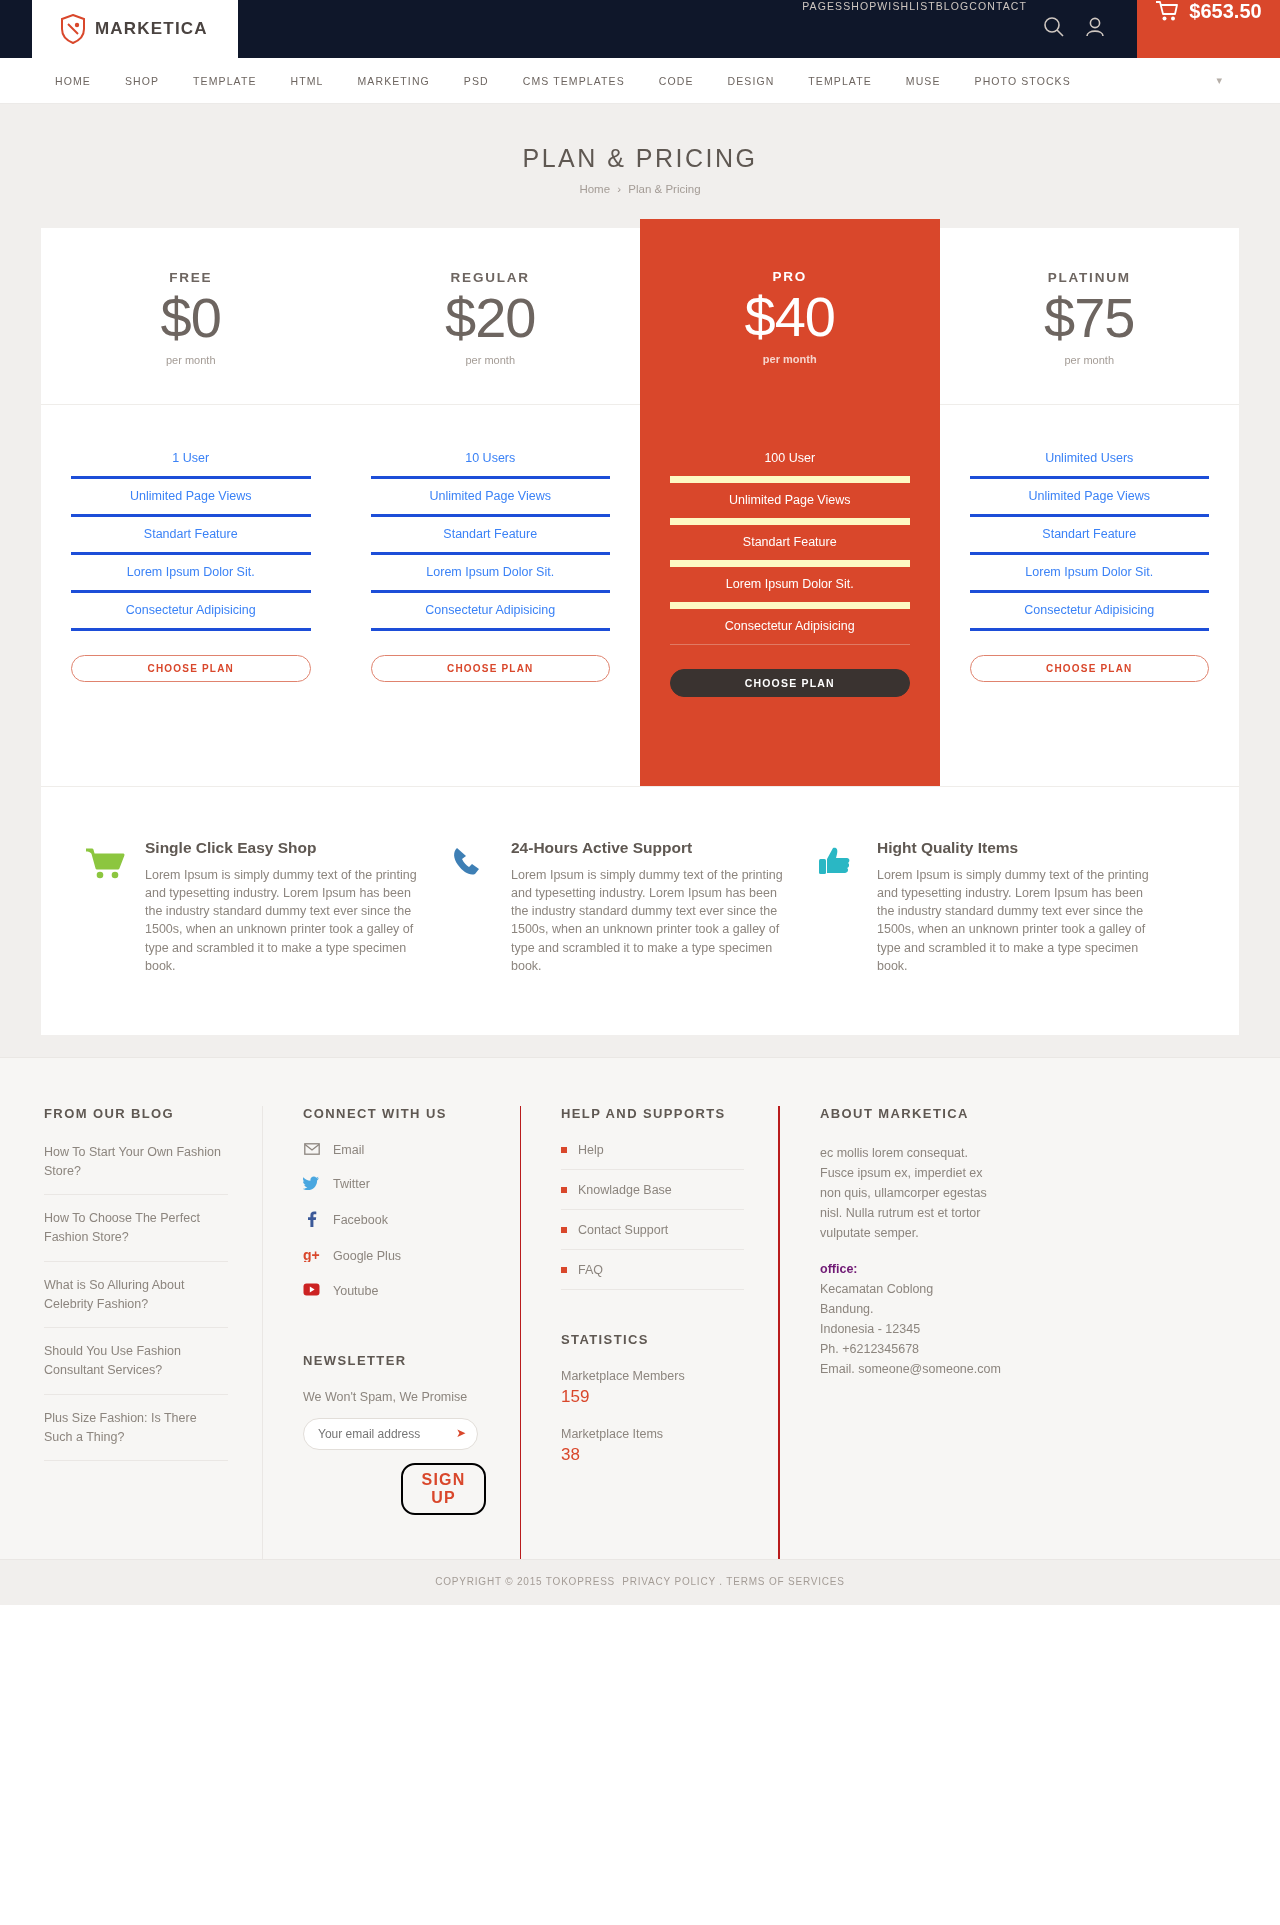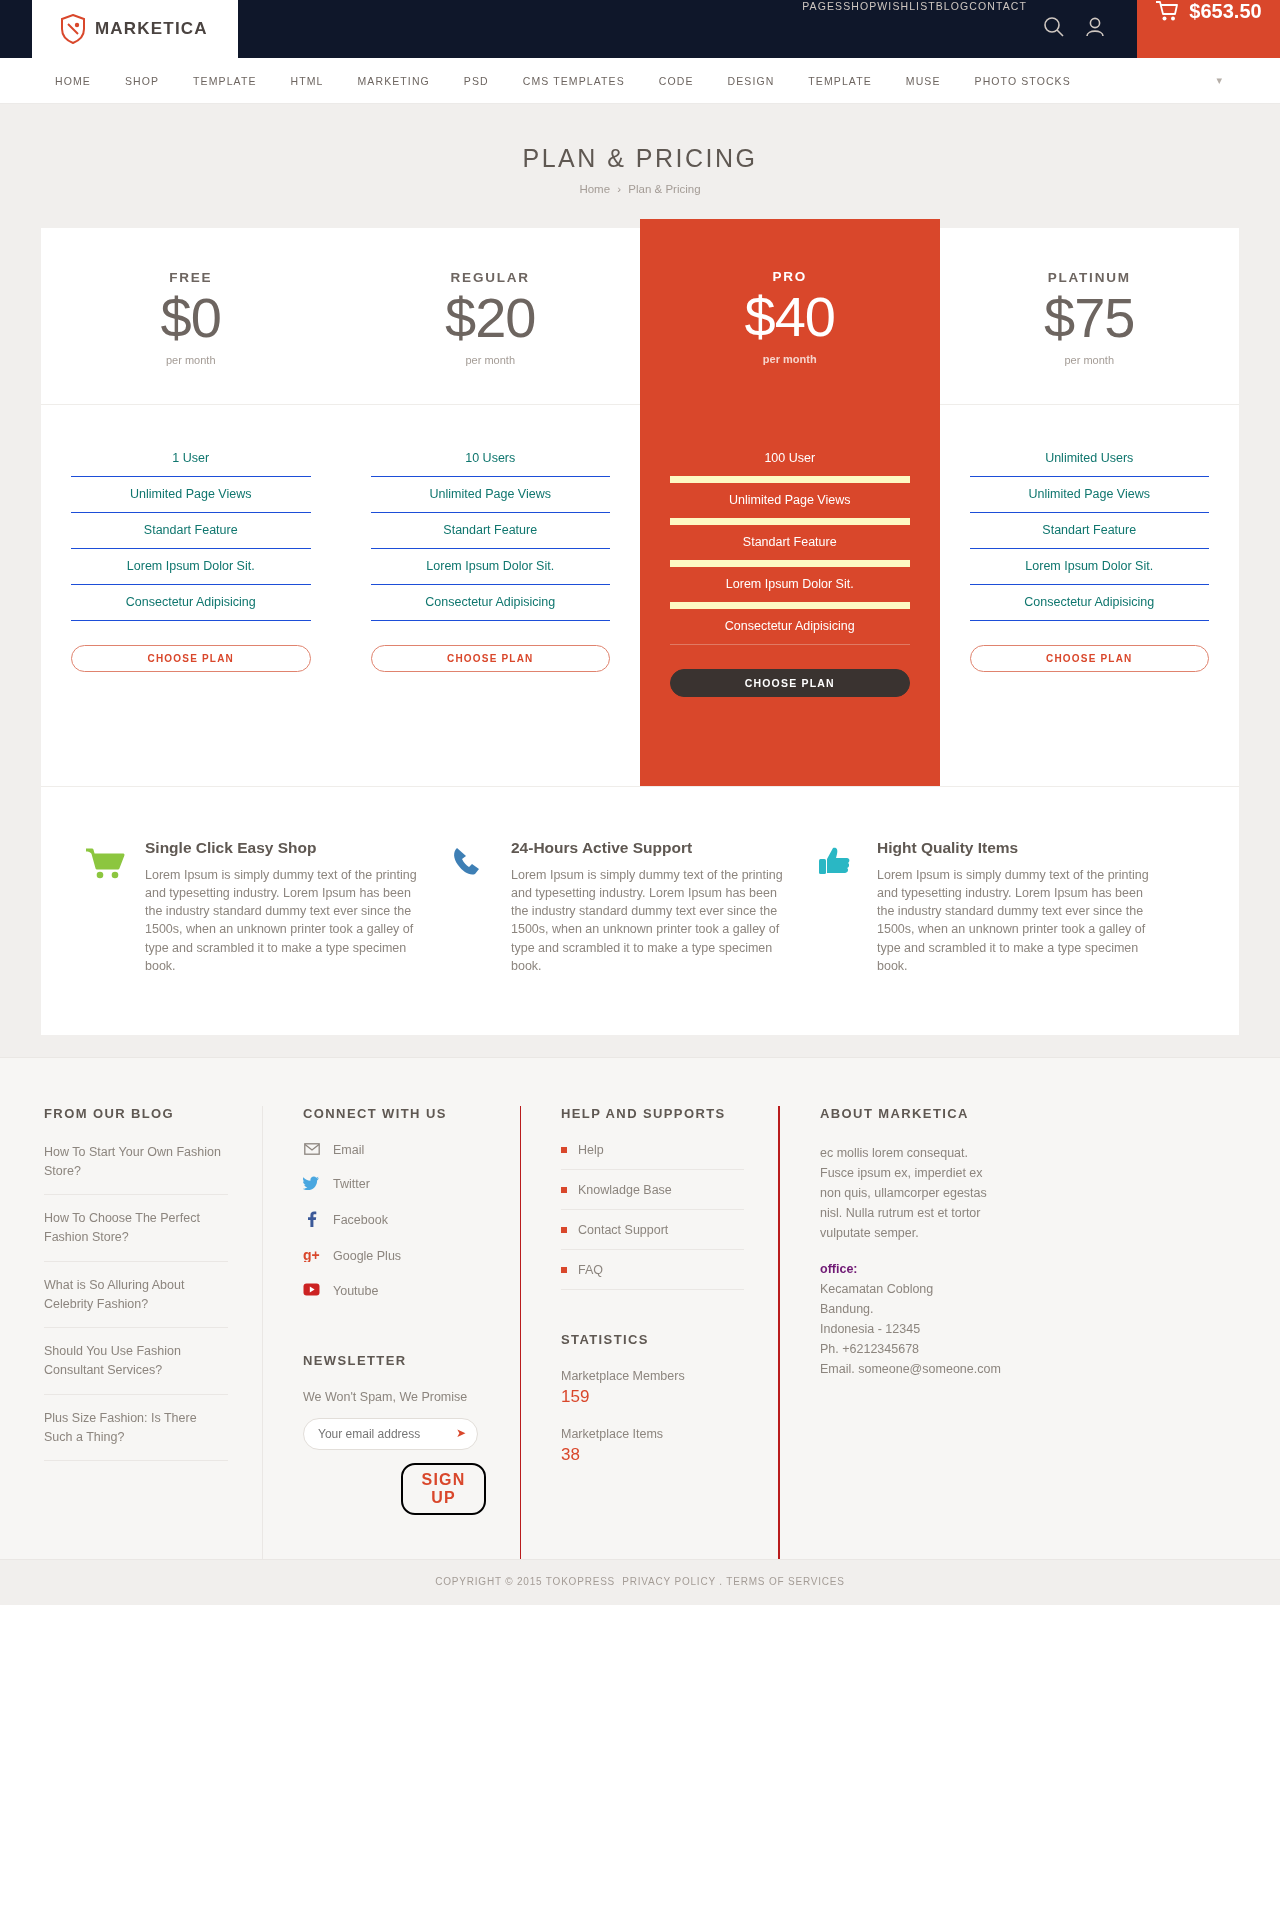--- a/index.html
+++ b/index.html
@@ -143,23 +143,23 @@
     font-size: 11px;
     color: #a49c96;
     margin-top: 8px;
   }
   .col.featured .per { color: #f6d4cb; font-weight: bold; }
 
   .features { padding: 36px 30px 0 30px; }
   .feat {
     text-align: center;
     font-size: 12.5px;
-    color: #0f766e;
+    color: #3b82f6;
     padding: 10px 0 11px 0;
-    border-bottom: 1px solid #1d4ed8;
+    border-bottom: 3px solid #1d4ed8;
   }
   .col.featured .feat { color: #ffffff; border-bottom: 7px solid #fef9c3; }
   .col.featured .feat:last-child { border-bottom: 1px solid #e07a64; }
 
   .btn-wrap { padding: 24px 30px 0 30px; text-align: center; }
   .choose {
     display: inline-block;
     width: 100%;
     border: 1px solid #e0836e;
     color: #d9472b;

